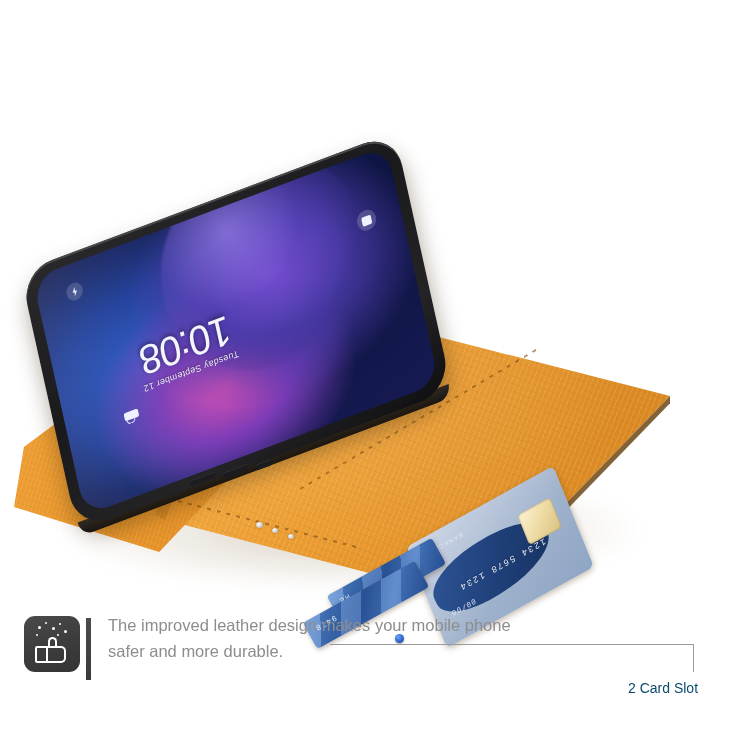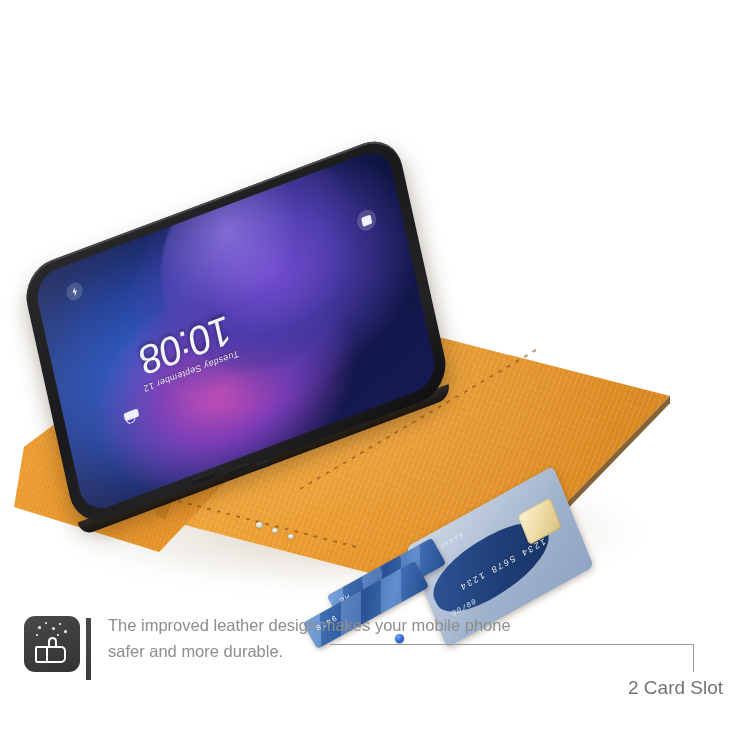--- a/index.html
+++ b/index.html
@@ -260,21 +260,21 @@
   
   .leader-h{
     position:absolute;left:330px;top:474px;width:364px;height:1px;background:#9a9a9a;
   }
   .leader-v{
     position:absolute;left:693px;top:474px;width:1px;height:28px;background:#9a9a9a;
   }
   .callout{
     position:absolute;left:628px;top:506px;
     font-family:"Liberation Sans", sans-serif;
-    font-size:19px;line-height:24px;color:#737373;white-space:nowrap;
+    font-size:14px;line-height:24px;color:#0c4a6e;white-space:nowrap;
   }
 
   
   .footer{position:absolute;left:24px;top:612px;width:700px;height:80px;}
   .badge{
     position:absolute;left:0;top:4px;width:56px;height:56px;border-radius:11px;
     background:linear-gradient(160deg,#4a4a4a 0%,#3c3c3c 55%,#343434 100%);
   }
   .badge .thumb{position:absolute;left:11px;top:22px;width:31px;height:25px;}
   .badge .fist{

